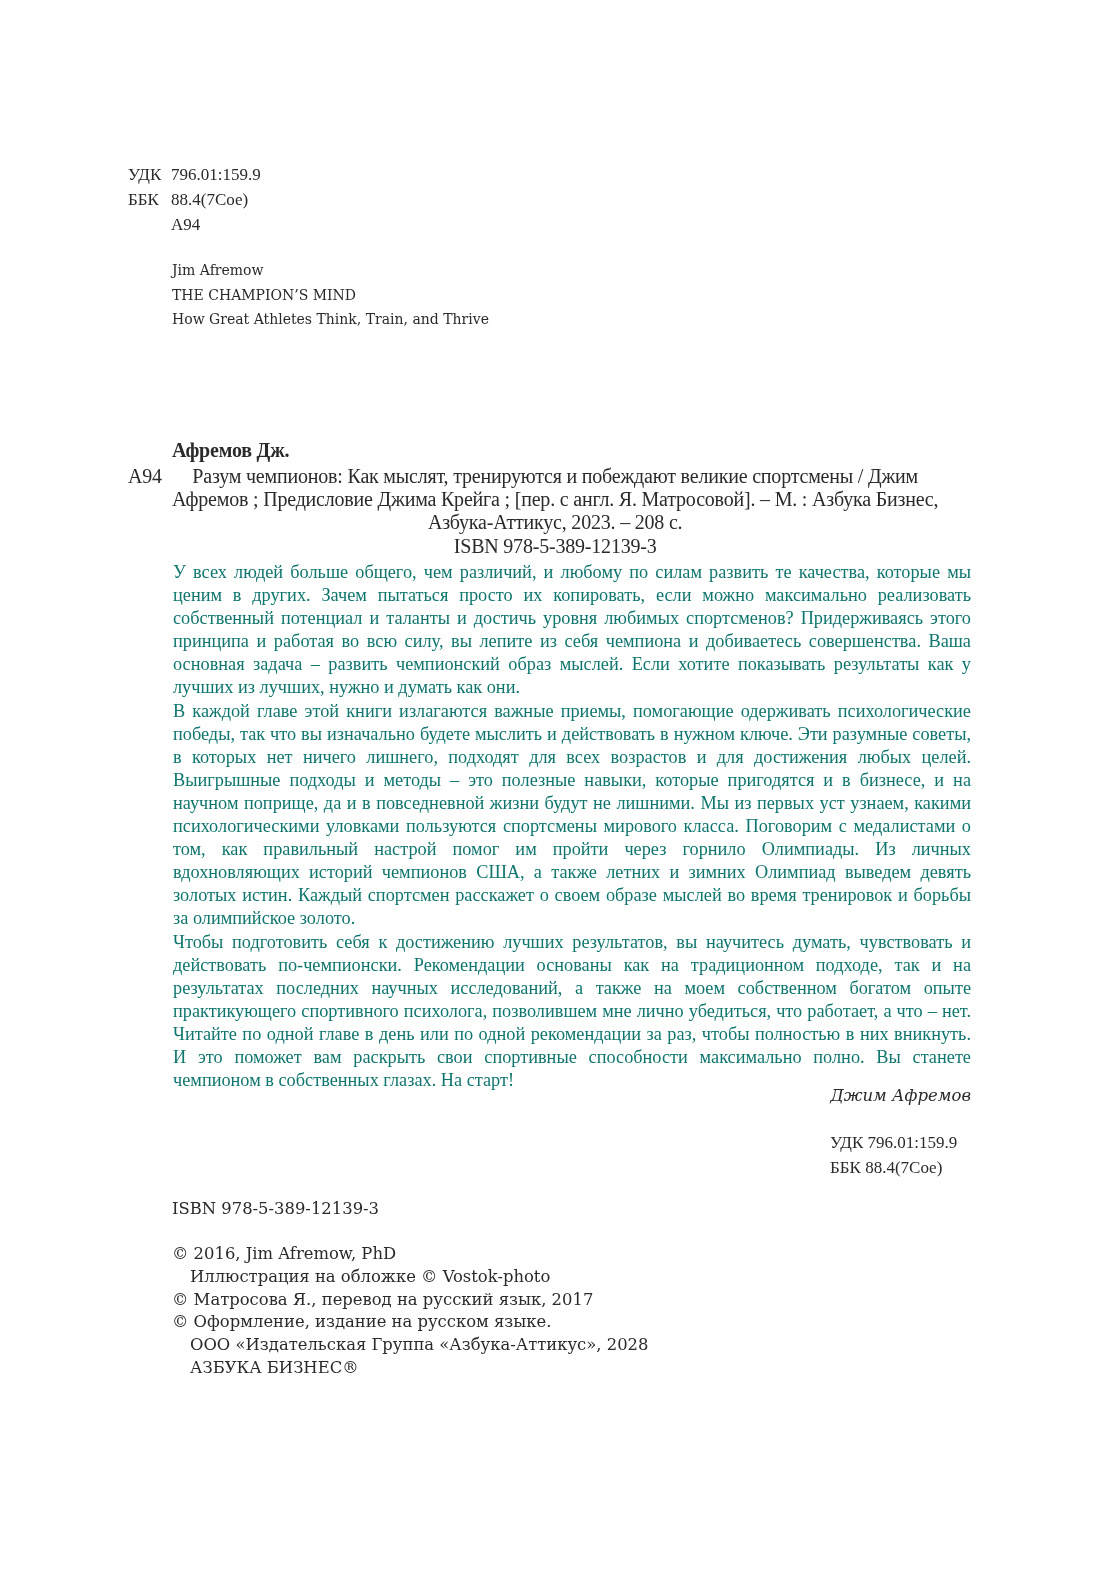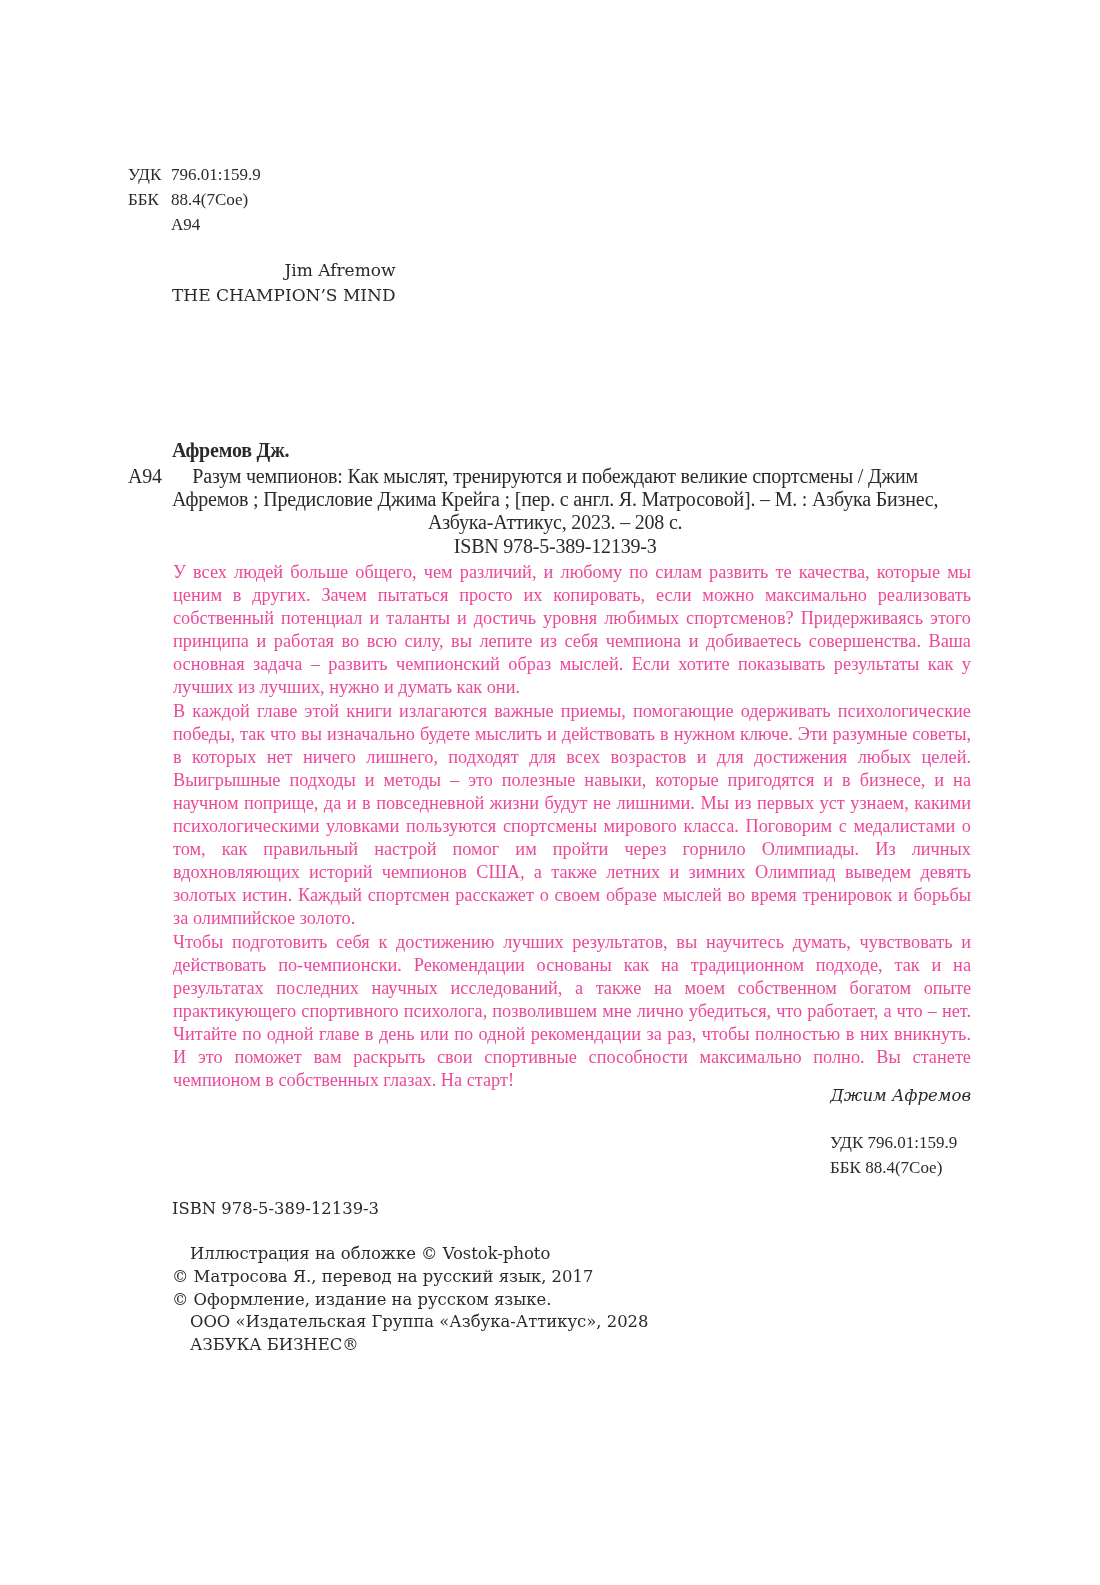--- a/index.html
+++ b/index.html
@@ -7,21 +7,21 @@
          font-family: "DejaVu Serif", "Liberation Serif", serif; color: #2a2a2a; }
   .page { position: absolute; left: 12px; top: 0; width: 1100px; height: 1326px; text-decoration: underline; }
   .abs { position: absolute; white-space: nowrap; }
   .serif { font-family: "Liberation Serif", "DejaVu Serif", serif; }
   .cls { font-size: 17px; line-height: 25px; }
   .cls .k { display: inline-block; width: 43px; }
   .block { font-size: 18px; line-height: 24.5px; }
   .cond { font-family: "Liberation Serif", serif; font-size: 20px; line-height: 23.2px; letter-spacing: -0.2px; }
   .bold { font-weight: bold; }
   .body { position: absolute; left: 161px; width: 798px; font-family: "Liberation Serif", serif;
-          font-size: 18.3px; line-height: 23.1px; color: #ec4899; text-align: justify; }
+          font-size: 18.3px; line-height: 23.1px; color: #0f766e; text-align: justify; }
   .body p { margin: 0; }
   .sig { font-style: italic; font-size: 16.5px; text-align: center; }
   .copy { font-family: "DejaVu Serif", serif; font-size: 16.4px; line-height: 22.8px; color: #2a2a2a; }
   .copy .ind { padding-left: 18px; }
 </style>
 </head>
 <body>
 
 <div class="page">
 
@@ -30,23 +30,24 @@
       <span class="k">УДК</span><span>796.01:159.9</span>
     </div>
     <div>
       <span class="k">ББК</span><span>88.4(7Сое)</span>
     </div>
     <div>
       <span class="k"></span><span>А94</span>
     </div>
   </div>
 
-  <div class="abs block" style="left:160px; top:258px; font-size:17px;text-align:right;">
+  <div class="abs block" style="left:160px; top:258px; font-size:14px;">
     <div>Jim Afremow</div>
     <div>THE CHAMPION’S MIND</div>
+    <div>How Great Athletes Think, Train, and Thrive</div>
   </div>
 
 
   <div class="abs cond bold" style="left:160px; top:439px;">Афремов Дж.</div>
   <div class="abs cond" style="left:116px; top:441px; top:465px;">А94</div>
   <div class="abs cond" style="left:160px; top:465px;text-align:center;">
     <div>Разум чемпионов: Как мыслят, тренируются и побеждают великие спортсмены / Джим</div>
     <div>Афремов ; Предисловие Джима Крейга ; [пер. с англ. Я. Матросовой]. – М. : Азбука Бизнес,</div>
     <div>Азбука-Аттикус, 2023. – 208 с.</div>
     <div>ISBN 978-5-389-12139-3</div>
@@ -65,20 +66,21 @@
       <span>УДК</span>&nbsp;<span>796.01:159.9</span>
     </div>
     <div>
       <span>ББК</span>&nbsp;<span>88.4(7Сое)</span>
     </div>
   </div>
 
   <div class="abs copy" style="left:160px; top:1198px;">ISBN 978-5-389-12139-3</div>
 
   <div class="abs copy" style="left:160px; top:1243px;">
+    <div>© 2016, Jim Afremow, PhD</div>
     <div class="ind">Иллюстрация на обложке © Vostok-photo</div>
     <div>© Матросова Я., перевод на русский язык, 2017</div>
     <div>© Оформление, издание на русском языке.</div>
     <div class="ind">ООО «Издательская Группа «Азбука-Аттикус», 2028</div>
     <div class="ind">АЗБУКА БИЗНЕС®</div>
   </div>
 
 </div>
 
 </body></html>

